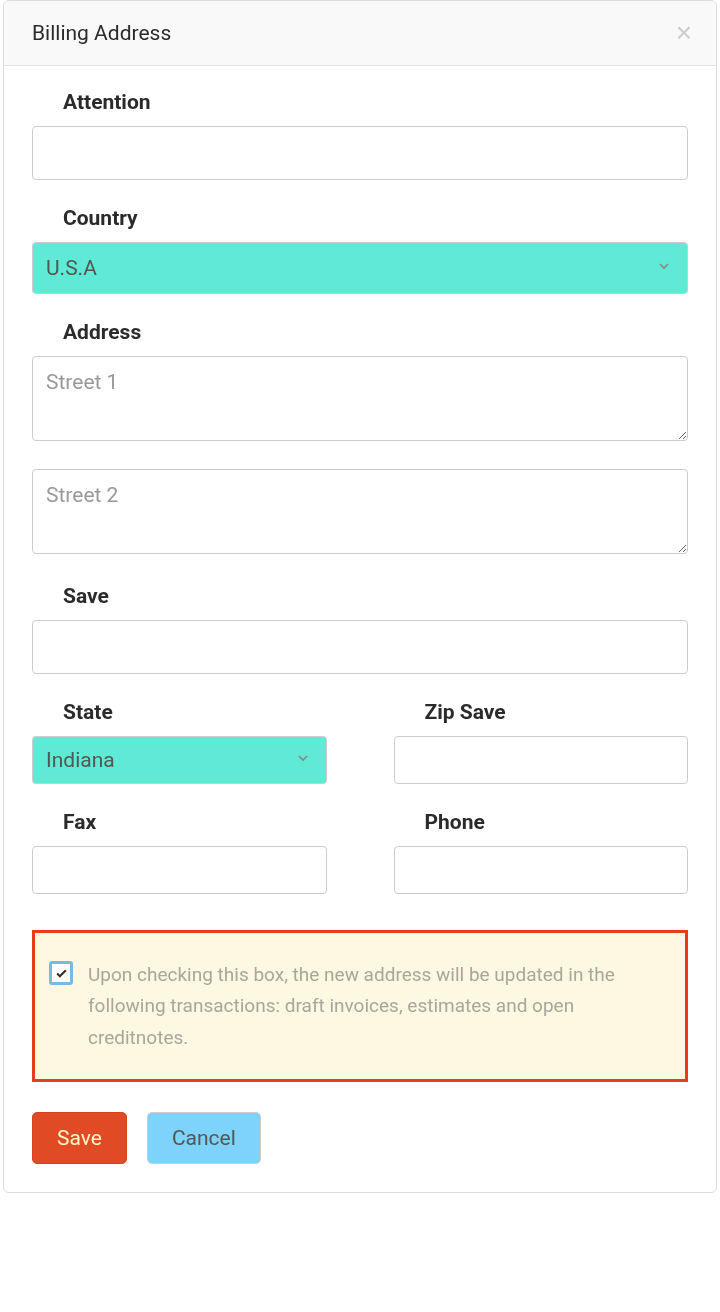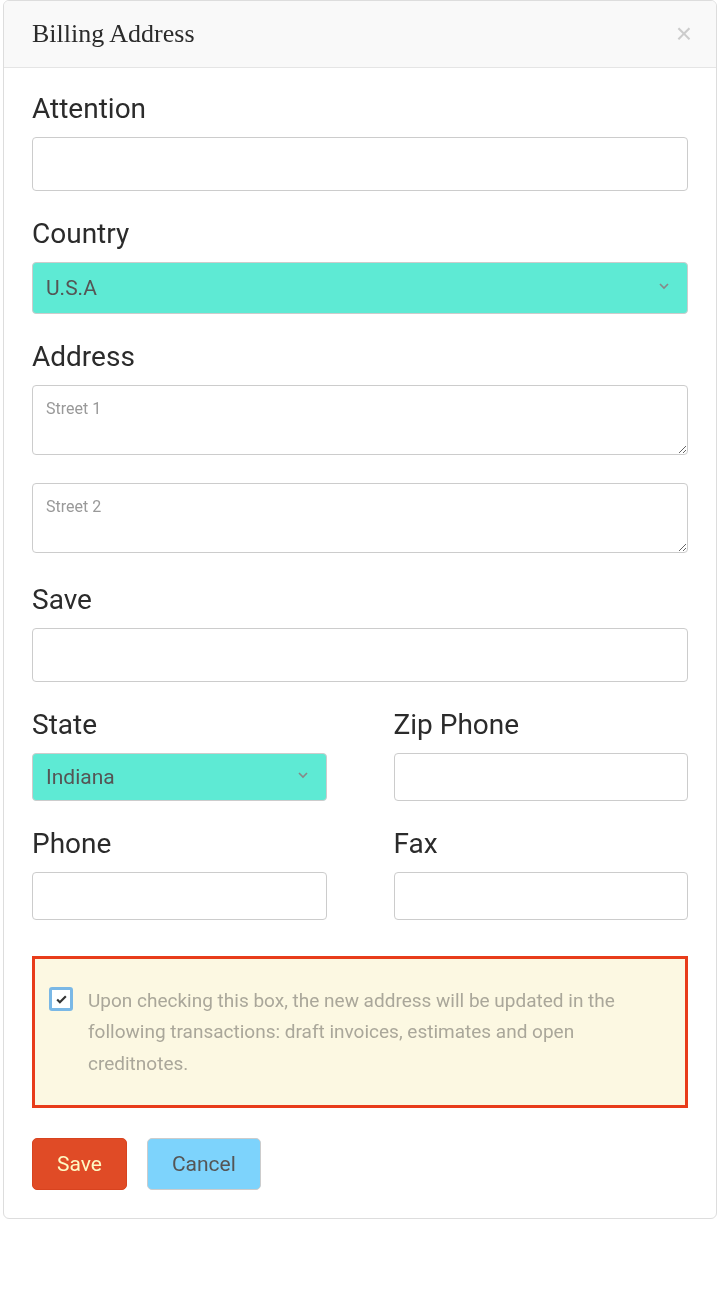--- a/index.html
+++ b/index.html
@@ -24,68 +24,68 @@
     }
     .modal-header {
       display: flex;
       justify-content: space-between;
       align-items: center;
       padding: 18px 24px 18px 28px;
       border-bottom: 1px solid #e5e5e5;
       background: #f9f9f9;
     }
     .modal-title {
-      font-size: 26px;
+      font-size: 21px;
       font-weight: 400;
       color: #2b2b2b;
-      font-family: Liberation Serif, serif;
     }
     .close-btn {
       font-size: 28px;
       color: #ccc;
       cursor: pointer;
       line-height: 1;
       background: none;
       border: none;
     }
     .modal-body {
       padding: 24px 28px 28px 28px;
     }
     .form-group {
       margin-bottom: 26px;
     }
     .form-label {
       display: block;
-      font-size: 28px;
+      font-size: 21px;
       color: #2b2b2b;
-      font-weight: 400;
+      font-weight: 700;
       margin-bottom: 12px;
+      margin-left: 31px;
     }
     .form-input {
       width: 100%;
       padding: 14px 13px;
       font-size: 20px;
       border: 1px solid #ccc;
       border-radius: 4px;
       font-family: inherit;
       color: #555;
     }
     .form-input::placeholder {
       color: #999;
     }
     .form-textarea {
       width: 100%;
       padding: 13px 13px;
-      font-size: 16px;
+      font-size: 21px;
       border: 1px solid #ccc;
       border-radius: 4px;
       font-family: inherit;
       color: #555;
       resize: both;
-      height: 70px;
+      height: 85px;
     }
     .form-textarea::placeholder {
       color: #999;
     }
     .textarea-gap {
       margin-bottom: 24px;
     }
     .form-select {
       position: relative;
       width: 100%;
@@ -228,32 +228,32 @@
             <option>Indiana</option>
           </select>
           <span class="select-chevron">
             <svg width="16" height="16" viewBox="0 0 24 24" fill="none" stroke="currentColor" stroke-width="2.5">
                 <polyline points="6 9 12 15 18 9"></polyline>
               </svg>
           </span>
         </div>
       </div>
       <div class="form-col form-group">
-        <label class="form-label">Zip Phone</label>
+        <label class="form-label">Zip Save</label>
         <input type="text" class="form-input" value="" style="">
       </div>
     </div>
 
     <div class="form-row">
       <div class="form-col form-group">
+        <label class="form-label">Fax</label>
+        <input type="text" class="form-input" value="" style="">
+      </div>
+      <div class="form-col form-group">
         <label class="form-label">Phone</label>
-        <input type="text" class="form-input" value="" style="">
-      </div>
-      <div class="form-col form-group">
-        <label class="form-label">Fax</label>
         <input type="text" class="form-input" value="" style="">
       </div>
     </div>
 
     <div class="notice-box">
       <div class="notice-checkbox">
         <svg viewBox="0 0 24 24" fill="none" stroke="#333" stroke-width="4">
             <polyline points="20 6 9 17 4 12"></polyline>
           </svg>
       </div>

